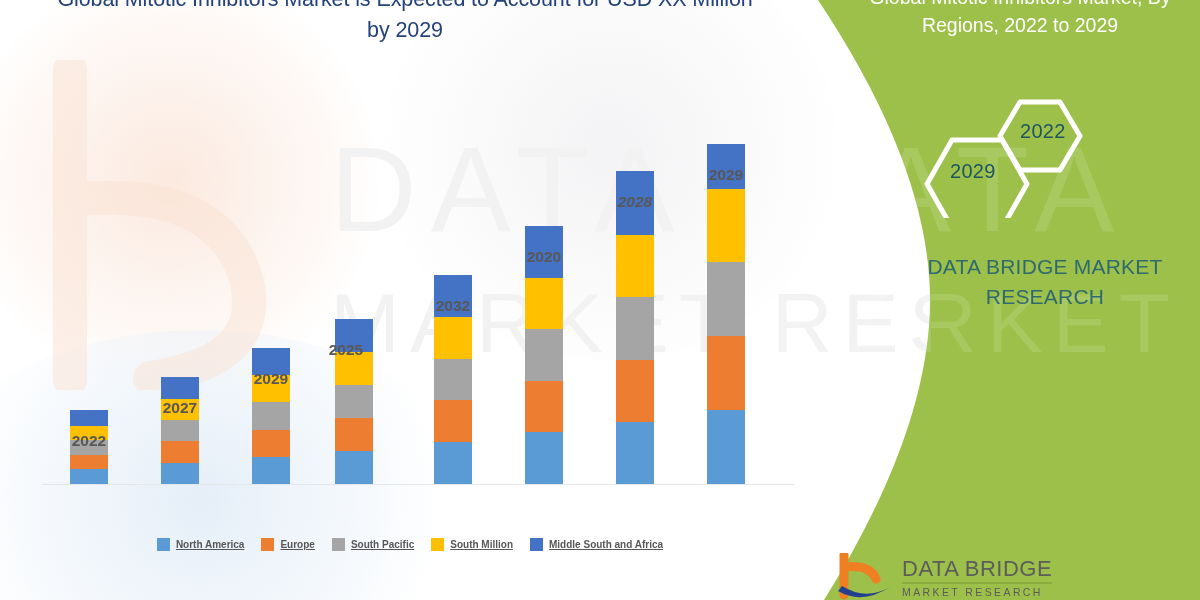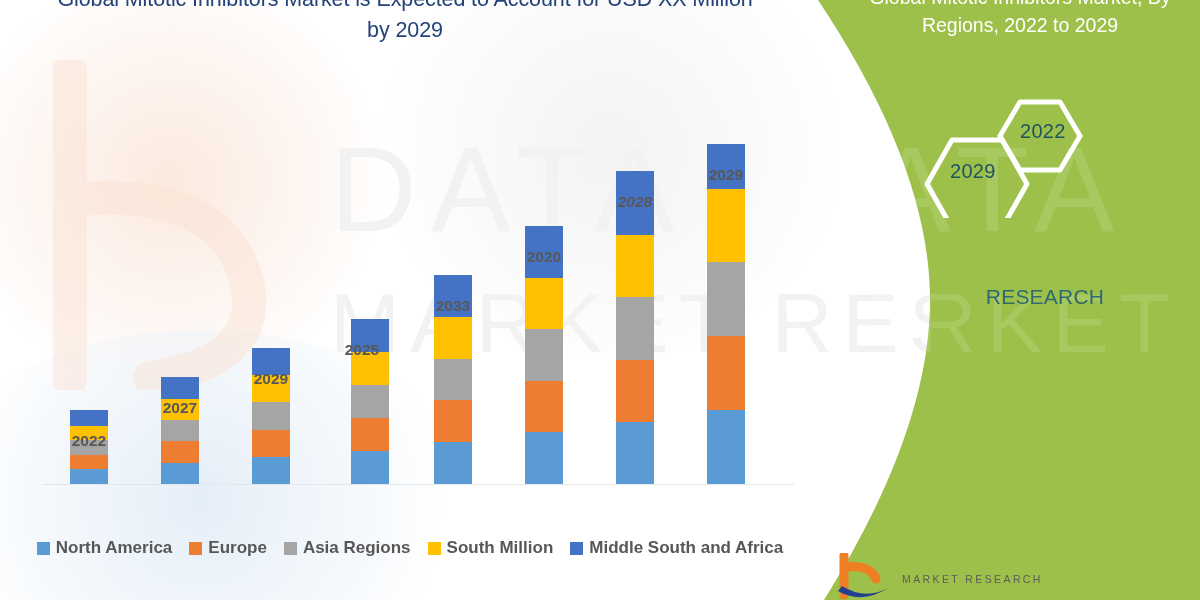--- a/index.html
+++ b/index.html
@@ -136,23 +136,24 @@
     align-items: center;
     gap: 6px;
     white-space: nowrap;
   }
   .legend-swatch {
     width: 13px;
     height: 13px;
     flex: 0 0 13px;
   }
   .legend-label {
-    font-size: 17px;
+    font-size: 10px;
     font-weight: 700;
     color: #575757;
+    text-decoration: underline;
   }
 
   
   #green-panel {
     position: absolute;
     left: 780px;
     top: 0;
     width: 420px;
     height: 600px;
   }
@@ -295,39 +296,39 @@
         <div class="bar-group" style="left: 252px;">
           <div class="bar-stack">
             <div class="bar-seg" title="North America 2024: 28" style="height: 27.2222px; background: rgb(91, 155, 213);"></div>
             <div class="bar-seg" title="Europe 2024: 28" style="height: 27.2222px; background: rgb(237, 125, 49);"></div>
             <div class="bar-seg" title="Asia Pacific 2024: 28" style="height: 27.2222px; background: rgb(165, 165, 165);"></div>
             <div class="bar-seg" title="South America 2024: 28" style="height: 27.2222px; background: rgb(255, 192, 0);"></div>
             <div class="bar-seg" title="Middle East and Africa 2024: 28" style="height: 27.2222px; background: rgb(68, 114, 196);"></div>
           </div>
           <div class="bar-tick-label">2029</div>
         </div>
-        <div class="bar-group" style="left: 343px; padding-left: 8px;">
+        <div class="bar-group" style="left: 327px; padding-left: 8px;">
           <div class="bar-stack">
             <div class="bar-seg" title="North America 2025: 34" style="height: 33.0556px; background: rgb(91, 155, 213);"></div>
             <div class="bar-seg" title="Europe 2025: 34" style="height: 33.0556px; background: rgb(237, 125, 49);"></div>
             <div class="bar-seg" title="Asia Pacific 2025: 34" style="height: 33.0556px; background: rgb(165, 165, 165);"></div>
             <div class="bar-seg" title="South America 2025: 34" style="height: 33.0556px; background: rgb(255, 192, 0);"></div>
             <div class="bar-seg" title="Middle East and Africa 2025: 34" style="height: 33.0556px; background: rgb(68, 114, 196);"></div>
           </div>
           <div class="bar-tick-label">2025</div>
         </div>
         <div class="bar-group" style="left: 434px;">
           <div class="bar-stack">
             <div class="bar-seg" title="North America 2026: 43" style="height: 41.8056px; background: rgb(91, 155, 213);"></div>
             <div class="bar-seg" title="Europe 2026: 43" style="height: 41.8056px; background: rgb(237, 125, 49);"></div>
             <div class="bar-seg" title="Asia Pacific 2026: 43" style="height: 41.8056px; background: rgb(165, 165, 165);"></div>
             <div class="bar-seg" title="South America 2026: 43" style="height: 41.8056px; background: rgb(255, 192, 0);"></div>
             <div class="bar-seg" title="Middle East and Africa 2026: 43" style="height: 41.8056px; background: rgb(68, 114, 196);"></div>
           </div>
-          <div class="bar-tick-label">2033</div>
+          <div class="bar-tick-label">2032</div>
         </div>
         <div class="bar-group" style="left: 525px;">
           <div class="bar-stack">
             <div class="bar-seg" title="North America 2027: 53" style="height: 51.5278px; background: rgb(91, 155, 213);"></div>
             <div class="bar-seg" title="Europe 2027: 53" style="height: 51.5278px; background: rgb(237, 125, 49);"></div>
             <div class="bar-seg" title="Asia Pacific 2027: 53" style="height: 51.5278px; background: rgb(165, 165, 165);"></div>
             <div class="bar-seg" title="South America 2027: 53" style="height: 51.5278px; background: rgb(255, 192, 0);"></div>
             <div class="bar-seg" title="Middle East and Africa 2027: 53" style="height: 51.5278px; background: rgb(68, 114, 196);"></div>
           </div>
           <div class="bar-tick-label">2020</div>
@@ -359,21 +360,21 @@
       <div class="legend-item">
         <span class="legend-swatch" style="background: rgb(91, 155, 213);"></span>
         <span class="legend-label">North America</span>
       </div>
       <div class="legend-item">
         <span class="legend-swatch" style="background: rgb(237, 125, 49);"></span>
         <span class="legend-label">Europe</span>
       </div>
       <div class="legend-item">
         <span class="legend-swatch" style="background: rgb(165, 165, 165);"></span>
-        <span class="legend-label">Asia Regions</span>
+        <span class="legend-label">South Pacific</span>
       </div>
       <div class="legend-item">
         <span class="legend-swatch" style="background: rgb(255, 192, 0);"></span>
         <span class="legend-label">South Million</span>
       </div>
       <div class="legend-item">
         <span class="legend-swatch" style="background: rgb(68, 114, 196);"></span>
         <span class="legend-label">Middle South and Africa</span>
       </div>
     </div>
@@ -394,27 +395,28 @@
   <div id="hex-badges">
     <svg width="190" height="120" viewBox="0 0 190 120">
       <polygon points="100,4 140,4 160,38 140,72 100,72 80,38" fill="none" stroke="#ffffff" stroke-width="5" stroke-linejoin="round"></polygon>
       <polygon points="32,42 82,42 107,86 82,130 32,130 7,86" fill="none" stroke="#ffffff" stroke-width="5" stroke-linejoin="round"></polygon>
     </svg>
     <div class="hex-label" id="hex-label-2029">2029</div>
     <div class="hex-label" id="hex-label-2022">2022</div>
   </div>
 
   <div id="brand-name">
-    <br>
+    <span>DATA BRIDGE MARKET</span><br>
     <span>RESEARCH</span>
   </div>
 
   <div id="corner-logo">
     <svg id="corner-logo-mark" viewBox="0 0 56 50">
       <path d="M8 2 L8 42 M8 14 Q34 11 40 26" fill="none" stroke="#ef7f23" stroke-width="9" stroke-linecap="round"></path>
       <path d="M2 38 Q26 52 54 34 Q30 48 6 33 Z" fill="#23408f"></path>
     </svg>
     <div id="corner-logo-text">
+      <span id="corner-logo-primary">DATA BRIDGE</span>
       <span id="corner-logo-secondary">MARKET RESEARCH</span>
     </div>
   </div>
 
 </div>
 
 </body></html>

